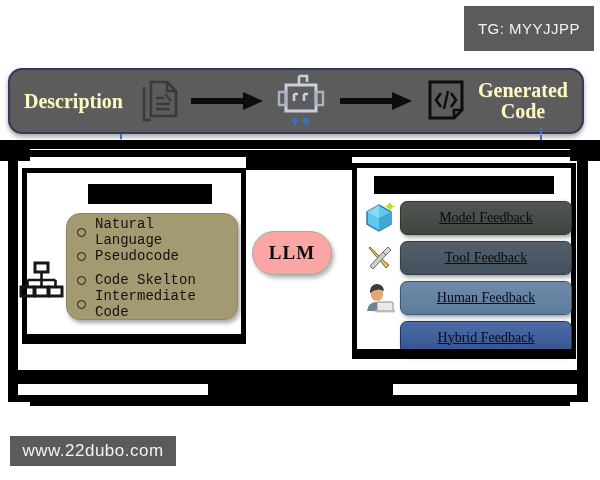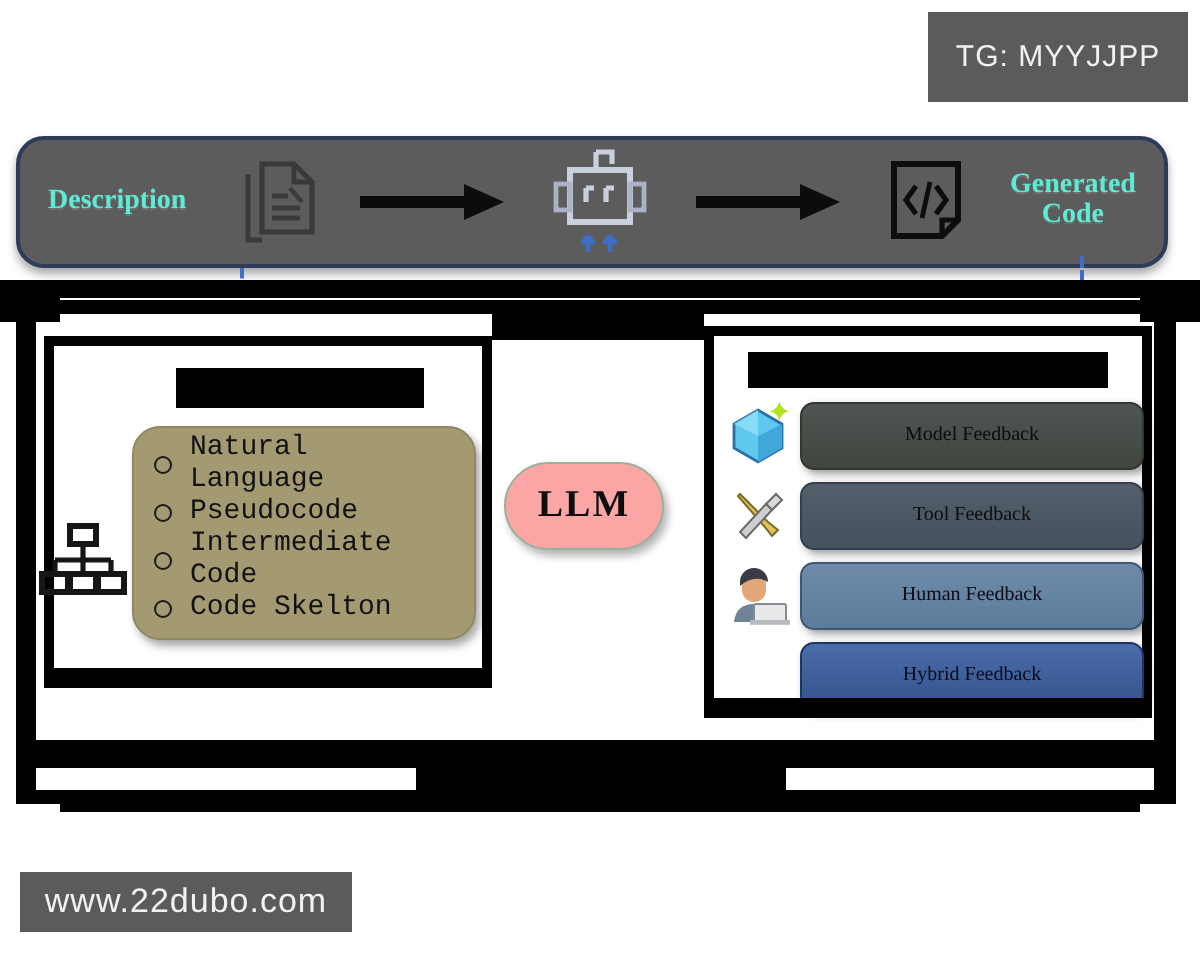--- a/index.html
+++ b/index.html
@@ -52,23 +52,23 @@
     background: #5c5c5c;
     border: 2px solid #2d3c5a;
     border-radius: 14px;
     display: flex;
     align-items: center;
     justify-content: space-between;
     padding: 0 14px;
     box-shadow: 0 3px 5px rgba(0,0,0,0.35);
   }
   .pipe-label {
-    color: #5eead4;
+    color: #fef9c3;
     font-weight: bold;
-    font-size: 14px;
+    font-size: 20px;
     line-height: 1.05;
     text-align: center;
     text-shadow: 0 1px 0 rgba(255,255,255,0.12);
   }
   .pipe-icon { display: flex; align-items: center; justify-content: center; }
   .arrow-wrap { display: flex; align-items: center; justify-content: center; }
 
   
   #feedback-line {
     position: absolute;
@@ -225,23 +225,24 @@
     justify-content: center;
   }
   .fb-box {
     flex: 1;
     height: 34px;
     box-sizing: border-box;
     border-radius: 7px;
     display: flex;
     align-items: center;
     justify-content: center;
-    font-size: 10px;
+    font-size: 14px;
     color: #0c0c0c;
     box-shadow: 2px 2px 4px rgba(0,0,0,0.4);
+    text-decoration: underline;
   }
   .fb-model { background: linear-gradient(#4f5552,#40463f); border: 1px solid #33382f; }
   .fb-tool  { background: linear-gradient(#53606b,#44515e); border: 1px solid #333f49; }
   .fb-human { background: linear-gradient(#6e8aa8,#5d7c9c); border: 1px solid #3d5874; color:#0a0a14; }
   .fb-hybrid{ background: linear-gradient(#4a6ca8,#35538d); border: 1px solid #1d3663; color:#0a0a18; }
 
   
   .cube-icon { position: relative; width: 30px; height: 30px; }
   .sparkle { position: absolute; right: -2px; top: -3px; color: #b2e320; font-size: 15px; line-height: 1; }
 </style>
@@ -326,25 +327,25 @@
   <div class="bullet-row">
     <span class="bullet-dot"></span>
     <span>Natural Language</span>
   </div>
   <div class="bullet-row">
     <span class="bullet-dot"></span>
     <span>Pseudocode</span>
   </div>
   <div class="bullet-row">
     <span class="bullet-dot"></span>
-    <span>Intermediate Code</span>
+    <span>Code Skelton</span>
   </div>
   <div class="bullet-row">
     <span class="bullet-dot"></span>
-    <span>Code Skelton</span>
+    <span>Intermediate Code</span>
   </div>
 </div>
 
 <div id="llm-node">LLM</div>
 
 <div id="right-panel"></div>
 <div id="right-panel-title-redaction"></div>
 
 <div id="feedback-list">
 

